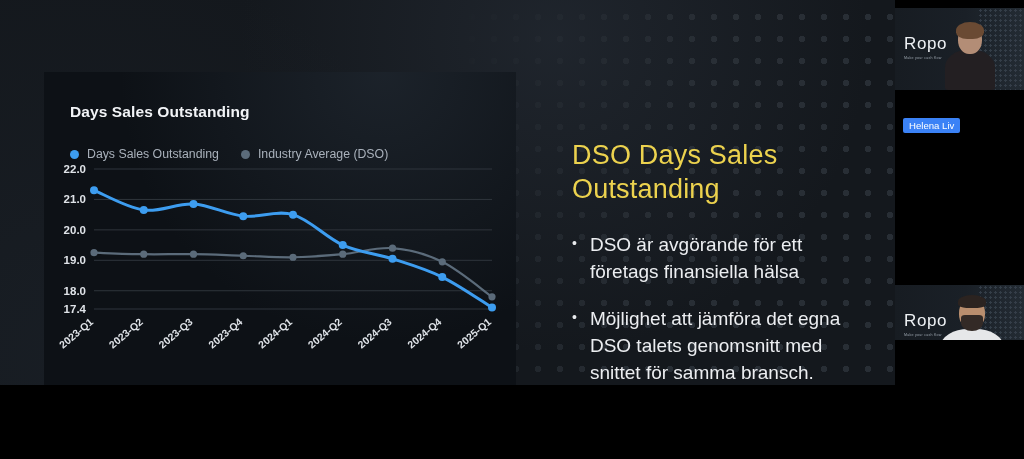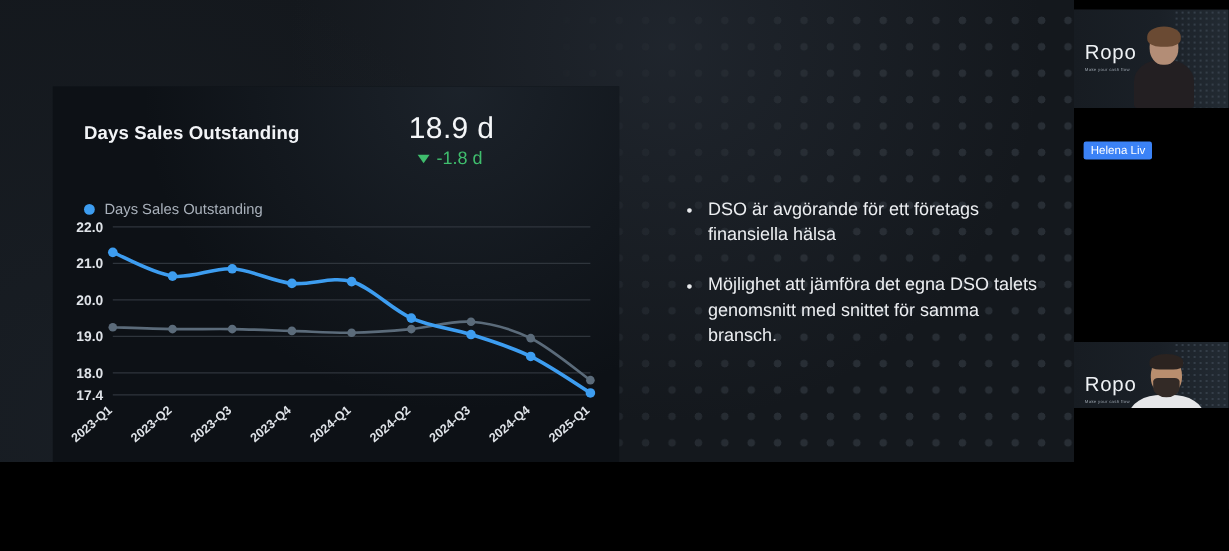--- a/index.html
+++ b/index.html
@@ -78,21 +78,21 @@
   .gridline{ stroke:#2f353c; stroke-width:1; }
 
   
   #slide-text{ position:absolute; left:572px; top:138px; width:300px; z-index:3; }
   #slide-heading{
     font-size:27px; line-height:1.26; color:#ecd24e; font-weight:400; letter-spacing:.2px;
   }
   #bullets{ margin-top:26px; }
   .bullet{ display:flex; gap:13px; margin-bottom:20px; }
   .bullet-dot{ color:#e8eaed; font-size:14px; line-height:1.45; padding-top:1px; }
-  .bullet-text{ color:#eceef1; font-size:15px; line-height:1.42; }
+  .bullet-text{ color:#eceef1; font-size:19px; line-height:1.42; }
 
   
   #participants{
     position:absolute; right:0; top:0; width:129px; height:384px; background:#000;
   }
   .tile{ position:relative; width:129px; background:#000; overflow:hidden; }
   #tile-0{ height:160px; }
   #tile-1{ height:180px; top:0; }
   .video{ position:absolute; left:0; width:129px; background:#1b2026; overflow:hidden; }
   #video-0{ top:8px; height:82px; }
@@ -122,33 +122,30 @@
 <body>
 
 <div id="shared-screen">
 
   <div id="dot-texture"></div>
 
   <div id="chart-card">
 
     <div class="card-head">
       <div id="card-title">Days Sales Outstanding</div>
-      <div class="kpi">
-        <div id="kpi-value">18.9 d</div>
-        <div class="kpi-delta">
-          <span id="delta-arrow"></span>
-          <span id="kpi-delta-value">-1.8 d</span>
-        </div>
-      </div>
     </div>
 
     <div class="legend">
       <div class="legend-item">
         <span class="legend-dot" style="background:#3d9df0"></span>
         <span class="legend-label">Days Sales Outstanding</span>
+      </div>
+      <div class="legend-item">
+        <span class="legend-dot" style="background:#5b6b7a"></span>
+        <span class="legend-label">Industry Average (DSO)</span>
       </div>
     </div>
 
     <div id="plot-wrap">
       <svg id="plot-svg" width="450" height="192" viewBox="0 0 450 192">
           <line x1="46" y1="8" x2="444" y2="8" class="gridline"></line>
           <text x="38" y="12" text-anchor="end" class="ylab">22.0</text>
           <line x1="46" y1="38.43478260869564" x2="444" y2="38.43478260869564" class="gridline"></line>
           <text x="38" y="42.43478260869564" text-anchor="end" class="ylab">21.0</text>
           <line x1="46" y1="68.86956521739128" x2="444" y2="68.86956521739128" class="gridline"></line>
@@ -186,20 +183,21 @@
           <circle cx="245" cy="53.65217391304347" r="4" fill="#3d9df0"></circle>
           <circle cx="294.75" cy="84.0869565217391" r="4" fill="#3d9df0"></circle>
           <circle cx="344.5" cy="97.78260869565213" r="4" fill="#3d9df0"></circle>
           <circle cx="394.25" cy="116.04347826086955" r="4" fill="#3d9df0"></circle>
           <circle cx="444" cy="146.4782608695652" r="4" fill="#3d9df0"></circle>
         </svg>
     </div>
   </div>
 
   <div id="slide-text">
+    <div id="slide-heading">DSO Days Sales Outstanding</div>
     <div id="bullets">
       <div class="bullet">
         <span class="bullet-dot">•</span>
         <span class="bullet-text">DSO är avgörande för ett företags finansiella hälsa</span>
       </div>
       <div class="bullet">
         <span class="bullet-dot">•</span>
         <span class="bullet-text">Möjlighet att jämföra det egna DSO talets genomsnitt med snittet för samma bransch.</span>
       </div>
     </div>

